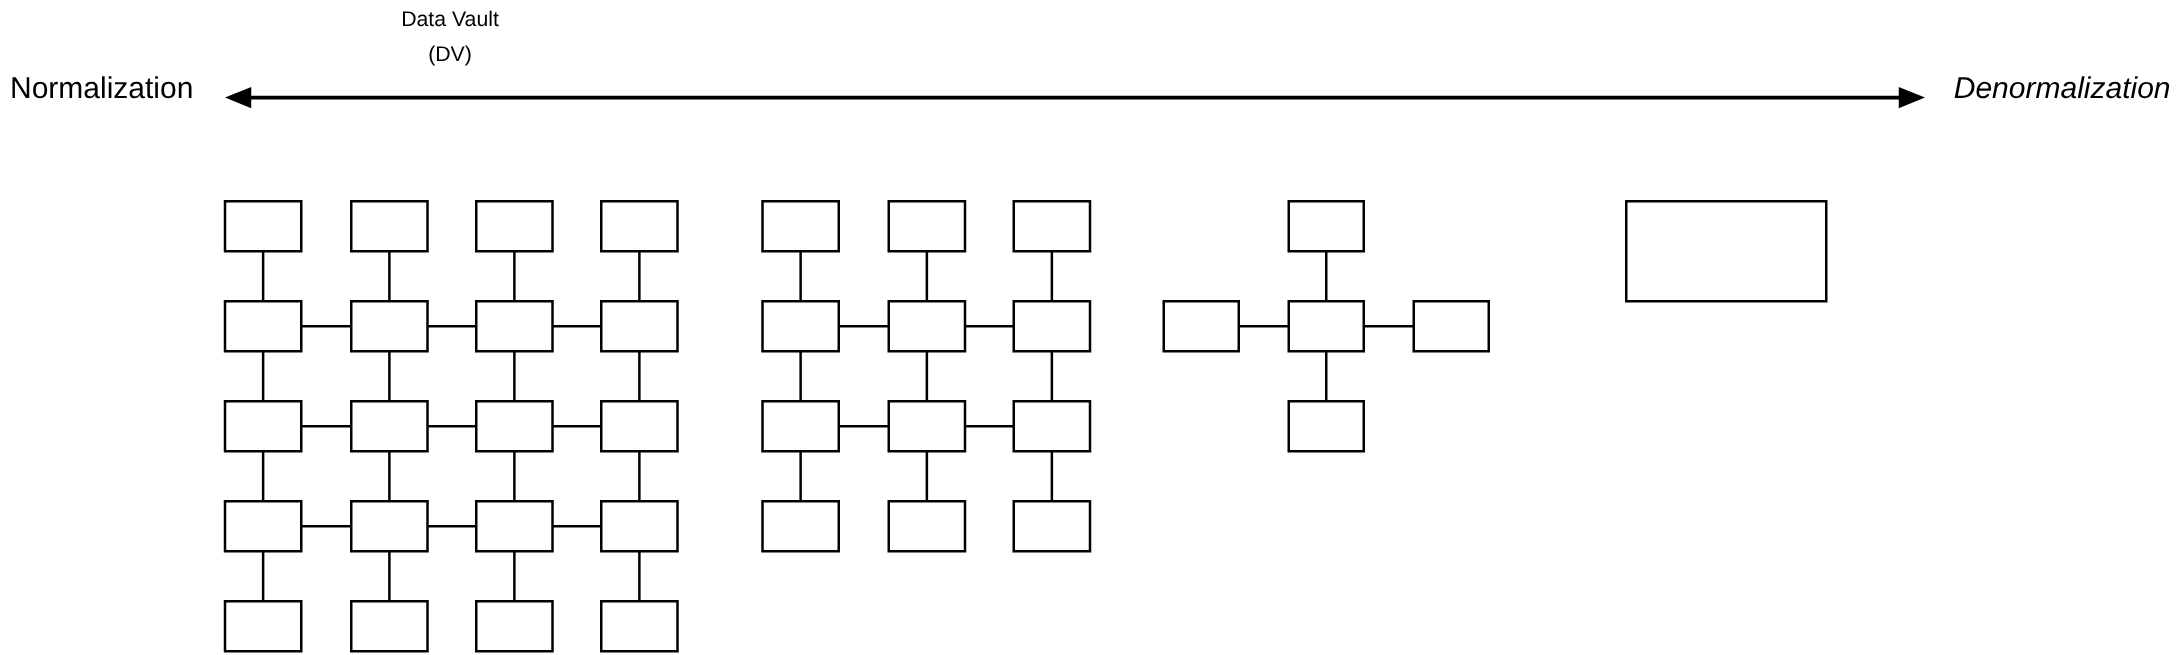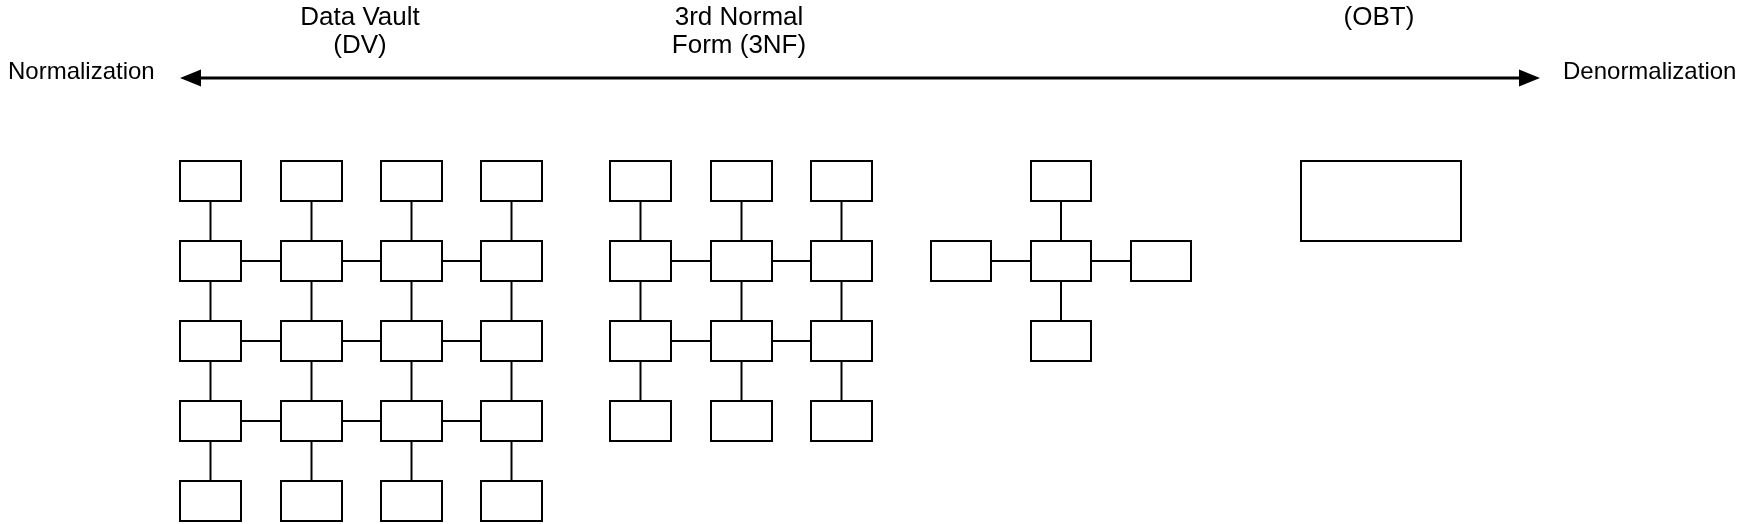--- a/index.html
+++ b/index.html
@@ -17,27 +17,27 @@
     overflow: hidden;
   }
   .side-label {
     position: absolute;
     top: 57px;
     font-size: 24px;
     line-height: 28px;
     white-space: nowrap;
   }
   .side-label.left  { left: 8px; }
-  .side-label.right { left: 1563px; }
+  .side-label.right { left: 1563px; font-style: italic; }
   .method-title {
     position: absolute;
     top: 2px;
     transform: translateX(-50%);
     text-align: center;
-    font-size: 26px;
+    font-size: 17px;
     line-height: 28px;
     white-space: nowrap;
   }
   #diagram-svg {
     position: absolute;
     left: 0;
     top: 0;
   }
 </style>
 </head>
@@ -47,28 +47,23 @@
 
   <div class="side-label left">Normalization</div>
 
   <div class="side-label right">Denormalization</div>
 
   <div class="method-title" style="left: 360px;">
     <div>Data Vault</div>
     <div>(DV)</div>
   </div>
 
-  <div class="method-title" style="left: 739px;">
-    <div>3rd Normal</div>
-    <div>Form (3NF)</div>
-  </div>
 
 
   <div class="method-title" style="left: 1379px;">
-    <div>(OBT)</div>
   </div>
 
   <svg id="diagram-svg" xmlns="http://www.w3.org/2000/svg" width="1742" height="524" viewBox="0 0 1742 524">
       <line x1="199" y1="78" x2="1521" y2="78" stroke="#000000" stroke-width="3"></line>
       <polygon points="180,78 201,69.5 201,86.5" fill="#000000"></polygon>
       <polygon points="1540,78 1519,69.5 1519,86.5" fill="#000000"></polygon>
       <line x1="210.5" y1="181" x2="210.5" y2="261" stroke="#000000" stroke-width="2"></line>
       <line x1="311.5" y1="181" x2="311.5" y2="261" stroke="#000000" stroke-width="2"></line>
       <line x1="411.5" y1="181" x2="411.5" y2="261" stroke="#000000" stroke-width="2"></line>
       <line x1="511.5" y1="181" x2="511.5" y2="261" stroke="#000000" stroke-width="2"></line>

